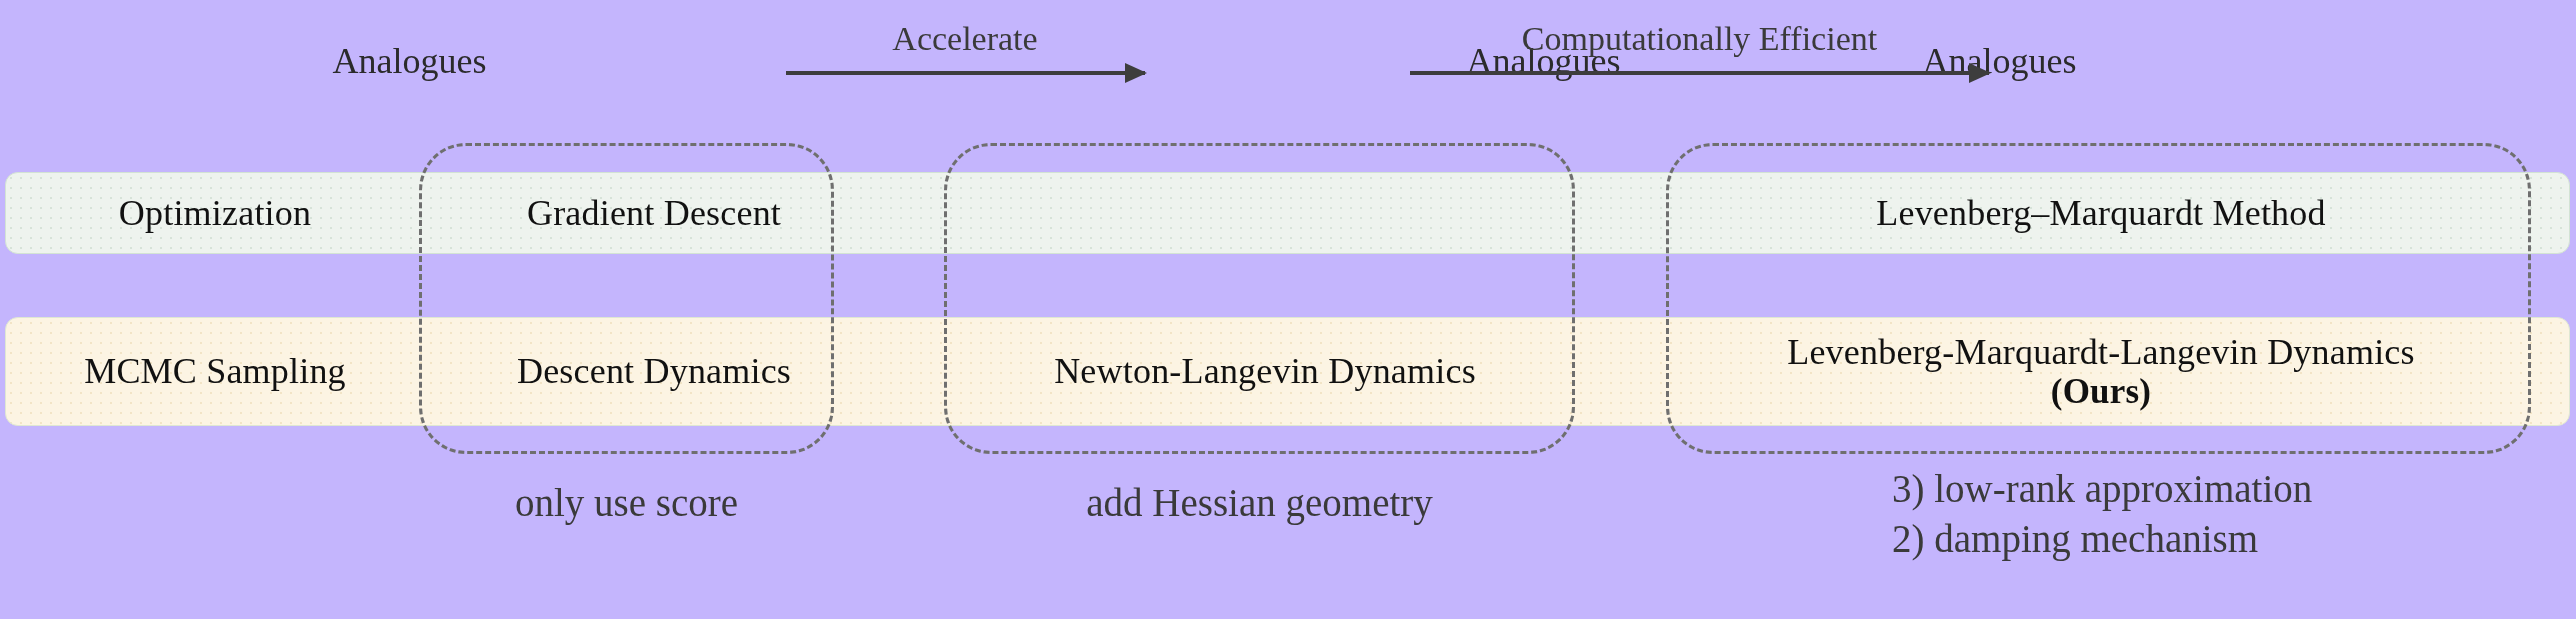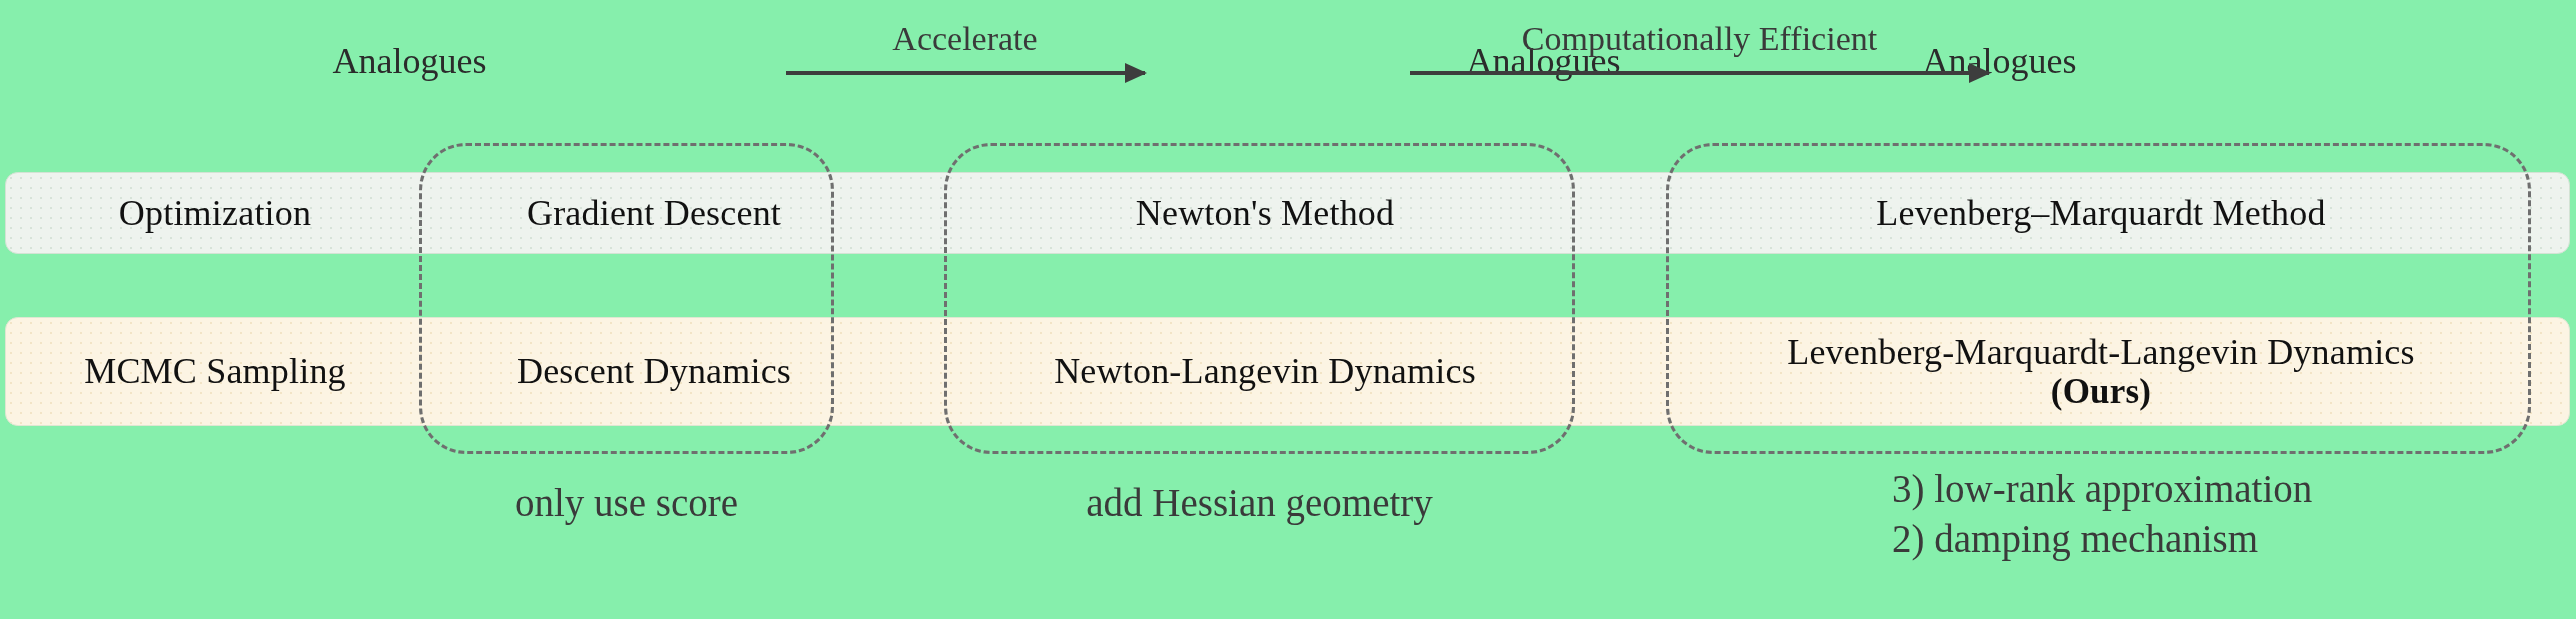--- a/index.html
+++ b/index.html
@@ -8,21 +8,21 @@
     background: #ffffff;
   }
   body {
     font-family: "Liberation Serif", "DejaVu Serif", serif;
     color: #1a1a1a;
   }
   #canvas {
     position: relative;
     width: 2576px;
     height: 619px;
-    background: #86efac;
+    background: #c4b5fd;
     overflow: hidden;
   }
 
   
   .row {
     position: absolute;
     left: 4.5px;
     width: 2565px;
     border-radius: 12.7px;
     box-sizing: border-box;
@@ -173,21 +173,20 @@
 
   <div class="arrow-label arrow-label-1">Accelerate</div>
   <div class="arrow arrow-1"></div>
 
   <div class="arrow-label arrow-label-2">Computationally Efficient</div>
   <div class="arrow arrow-2"></div>
 
   <div class="row row-optimization">
     <div class="cell col0">Optimization</div>
     <div class="cell col1">Gradient Descent</div>
-    <div class="cell col2">Newton's Method</div>
     <div class="cell col3">Levenberg–Marquardt Method</div>
   </div>
 
   <div class="row row-mcmc">
     <div class="cell col0">MCMC Sampling</div>
     <div class="cell col1">Descent Dynamics</div>
     <div class="cell col2">Newton-Langevin Dynamics</div>
     <div class="cell col3">
       <div class="stack">
         <span>Levenberg-Marquardt-Langevin Dynamics</span>

